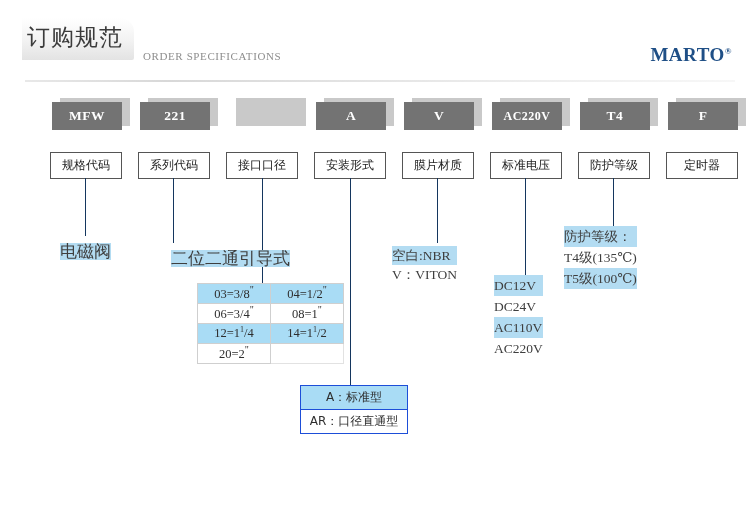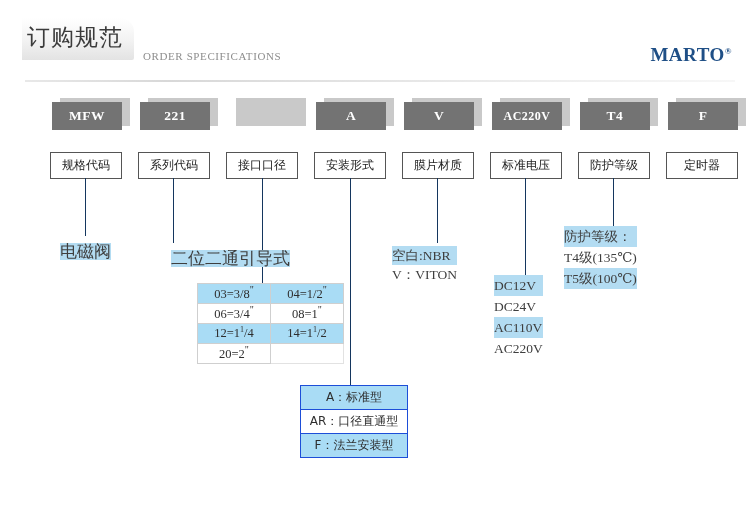--- a/index.html
+++ b/index.html
@@ -268,23 +268,20 @@
     </table>
 
   <table id="mount-table">
     <tbody>
         <tr class="odd">
           <td>A：标准型</td>
         </tr>
     <tr class="even">
           <td>AR：口径直通型</td>
         </tr>
-    <tr class="odd">
-          <td>F：法兰安装型</td>
-        </tr>
   </tbody>
     </table>
 
   <div class="leaf serif" style="left:392px; top:246px; line-height:19px;">
     <span class="stack-line hl">空白:NBR</span>
     <span class="stack-line">V：VITON</span>
   </div>
 
   <div class="leaf serif" style="left:494px; top:275px; line-height:21px;">
     <span class="stack-line hl">DC12V</span>

